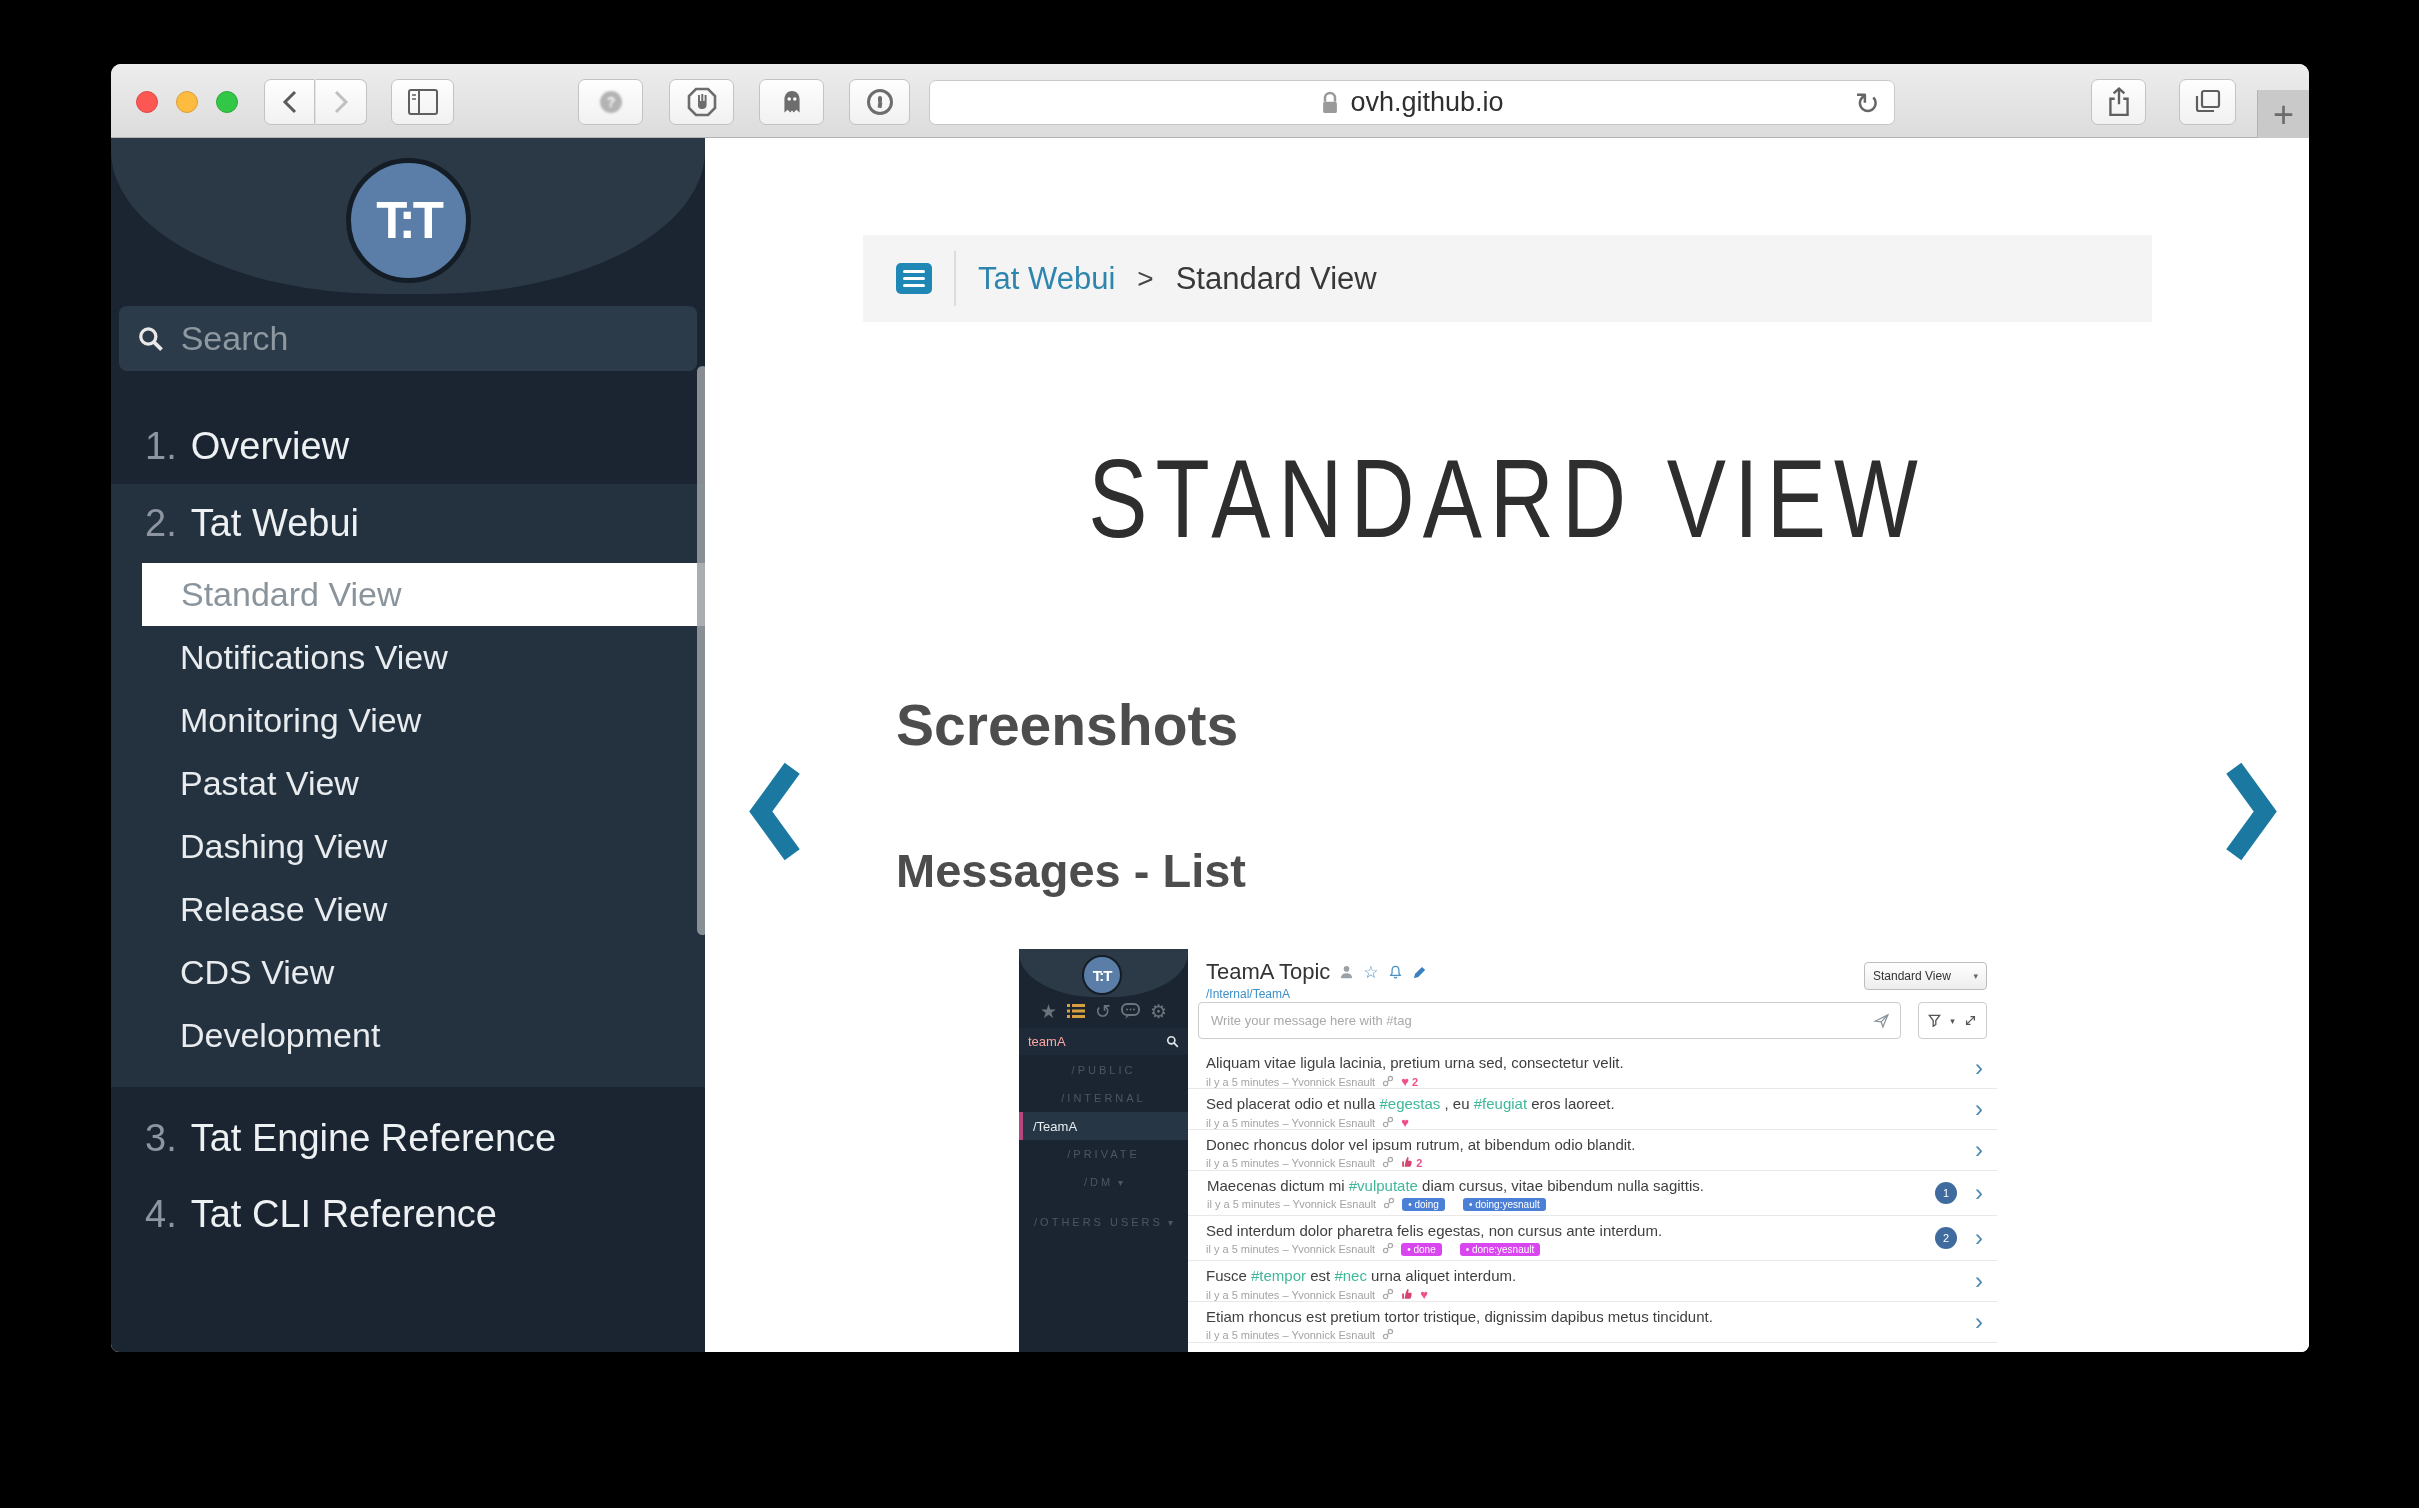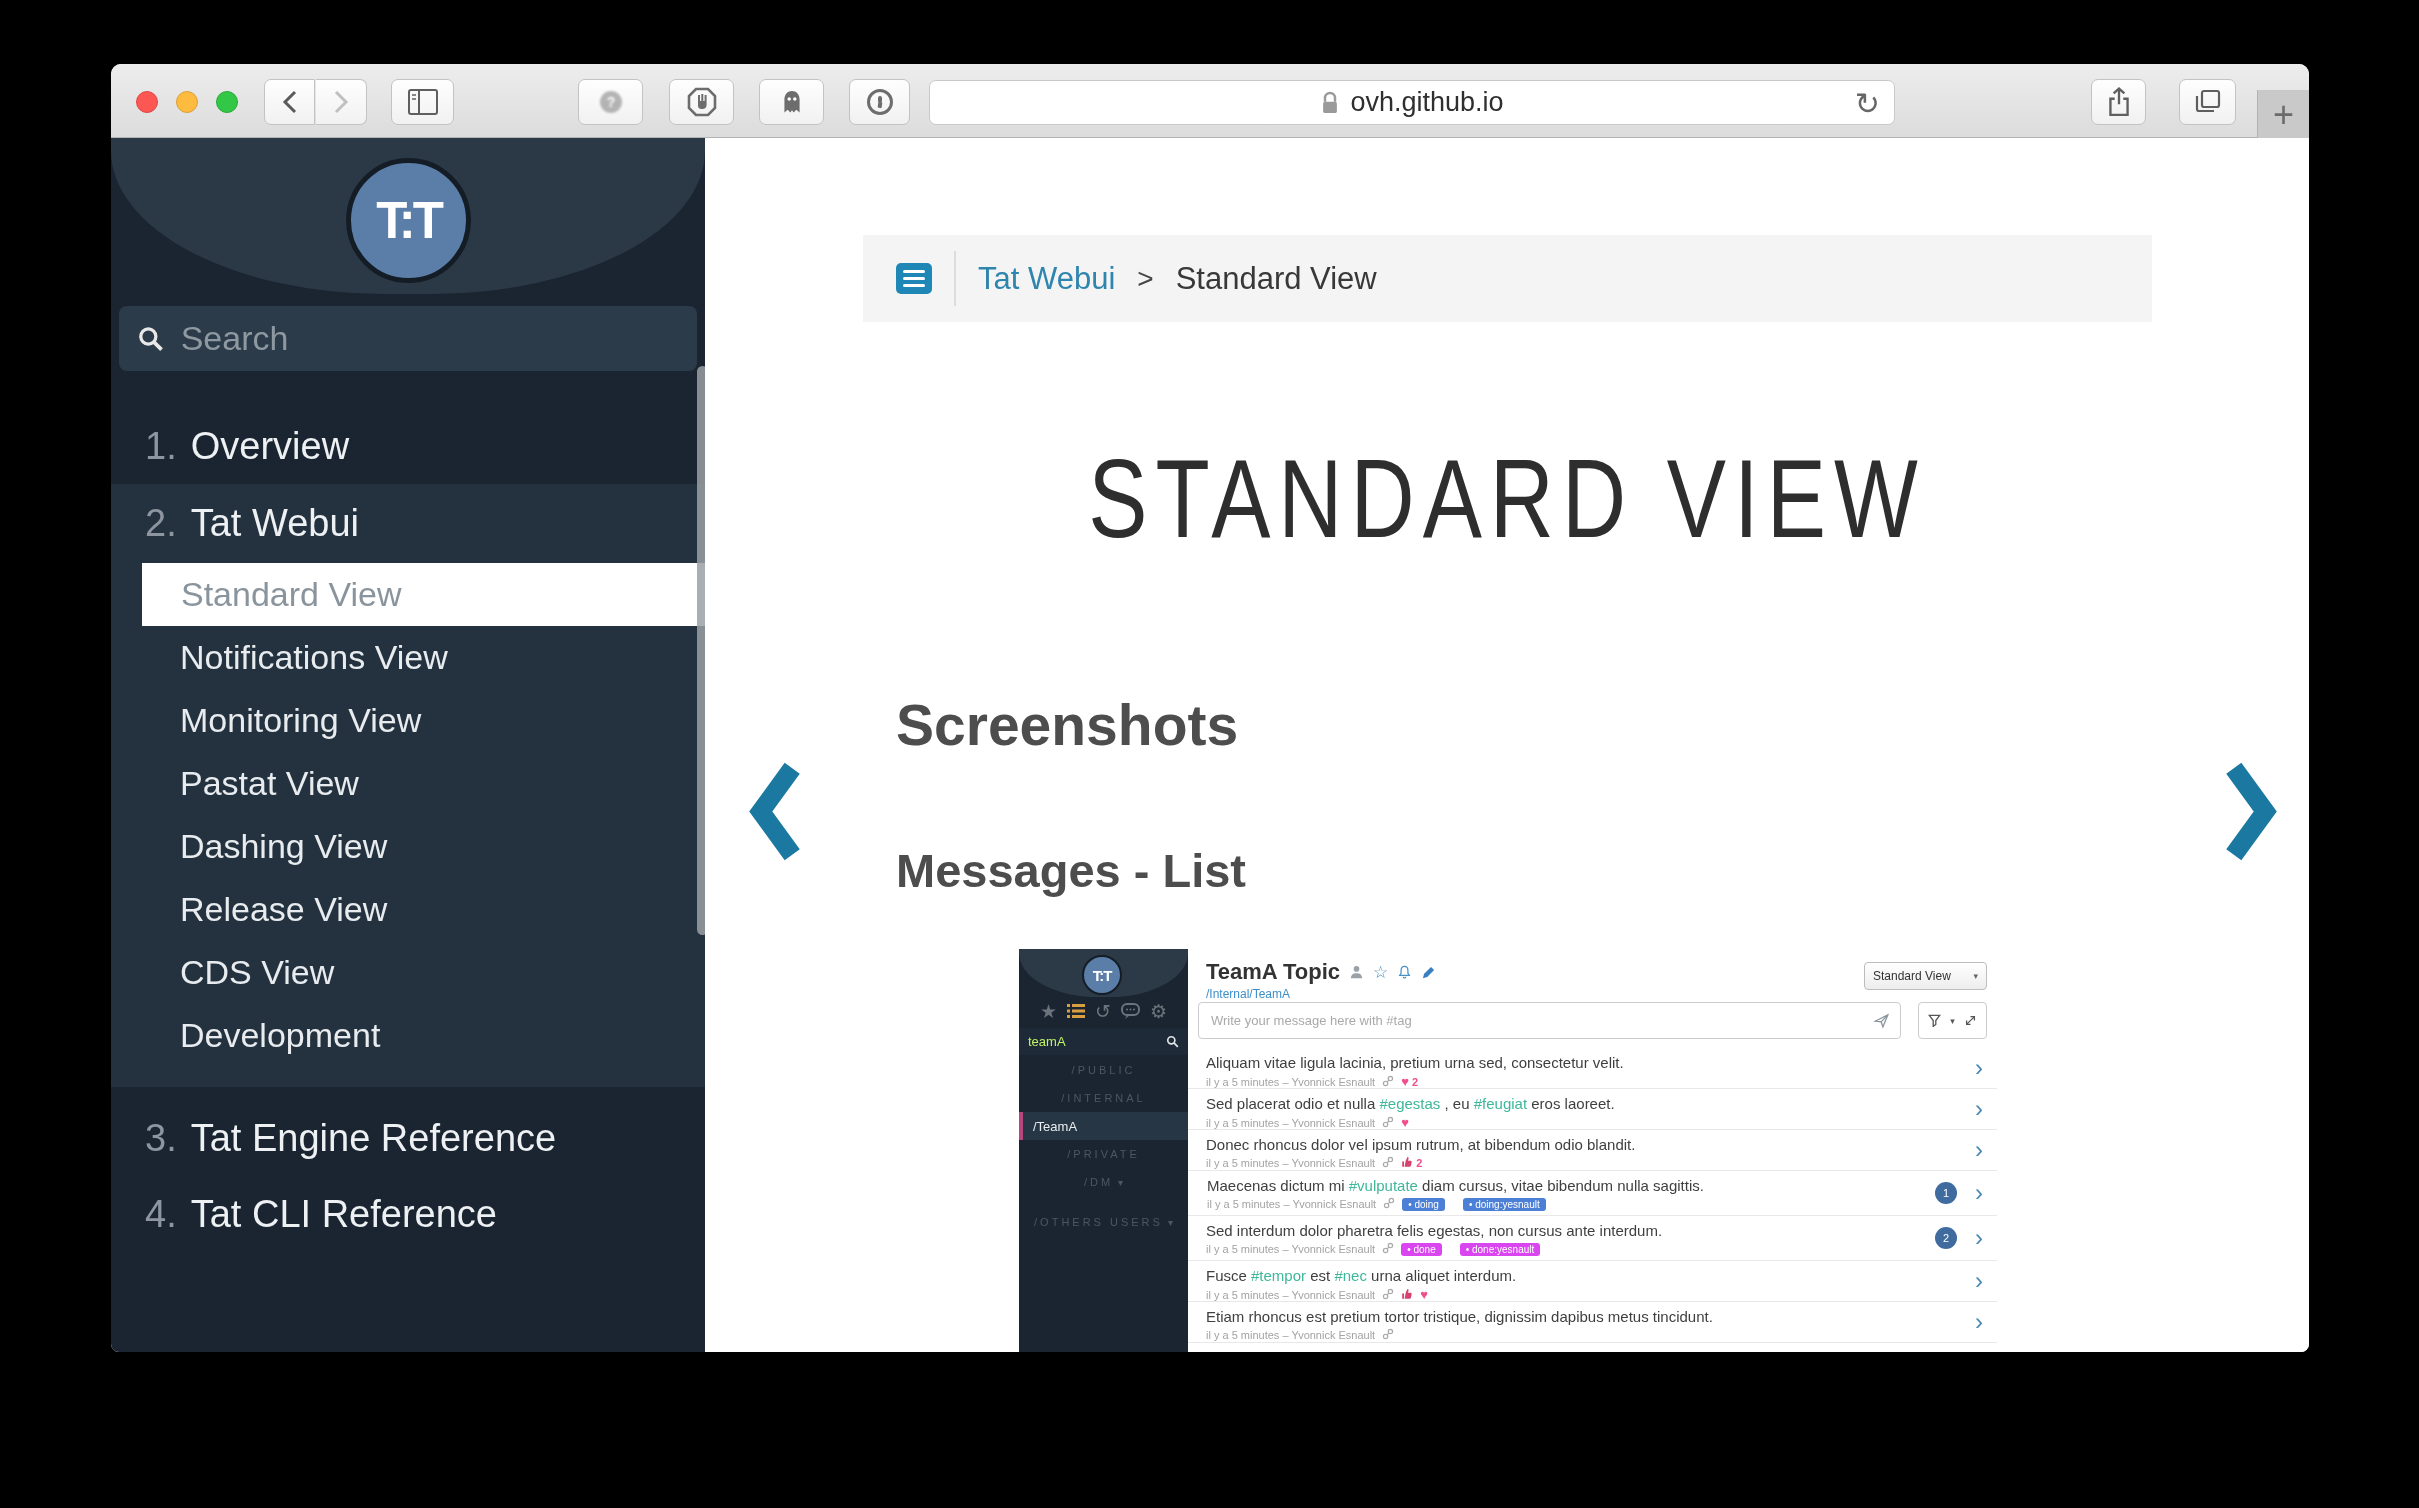--- a/index.html
+++ b/index.html
@@ -58,29 +58,29 @@
 
   
   .shot{position:absolute;left:314px;top:811px;width:978px;height:403px;overflow:hidden;background:#fbfbfb;}
   .shot *{cursor:default;}
   .app-left{position:absolute;left:0;top:0;width:169px;height:100%;background:#1b2531;}
   .app-dome{position:absolute;left:0;top:0;width:169px;height:48px;background:#2c3a48;border-radius:0 0 46% 46% / 0 0 92% 92%;}
   .app-logo{position:absolute;left:63px;top:6px;width:40px;height:40px;border-radius:50%;background:#5b7ea9;border:2px solid #141d26;color:#fff;font-weight:bold;font-size:15px;letter-spacing:-1px;display:flex;align-items:center;justify-content:center;}
   .app-icons{position:absolute;left:0;top:48px;width:169px;height:28px;display:flex;align-items:center;justify-content:center;gap:10px;}
   .app-icons .gi{color:#6b747c;font-size:19px;line-height:1;}
   .app-search{position:absolute;left:0;top:79px;width:169px;height:27px;background:#1e2a37;display:flex;align-items:center;padding:0 9px;}
-  .app-search .val{color:#bef264;font-size:13px;flex:1;}
+  .app-search .val{color:#fca5a5;font-size:13px;flex:1;}
   .topics{position:absolute;left:0;top:107px;width:169px;}
   .topic{height:28px;display:flex;align-items:center;justify-content:center;color:#4d5761;font-size:11px;letter-spacing:3px;}
   .topic.active{background:#273645;color:#e9edf0;letter-spacing:0;font-size:13px;justify-content:flex-start;padding-left:10px;border-left:4px solid #b5477e;}
   .topic .tcaret{margin-left:5px;font-size:10px;letter-spacing:0;}
   .topic.gap{margin-top:12px;}
   .app-main{position:absolute;left:169px;top:0;right:0;height:100%;background:#fff;}
   .app-head{position:absolute;left:18px;top:10px;display:flex;align-items:center;gap:9px;}
-  .app-title{font-size:22px;font-weight:bold;color:#333;}
+  .app-title{font-size:22px;font-weight:normal;color:#333;}
   .app-path{position:absolute;left:18px;top:38px;font-size:12px;color:#3d8fc9;}
   .view-select{position:absolute;right:10px;top:13px;width:123px;height:28px;border:1px solid #bdbdbd;border-radius:4px;background:linear-gradient(#fff,#ededed);font-size:12px;color:#333;display:flex;align-items:center;padding:0 8px;justify-content:space-between;}
   .composer{position:absolute;left:10px;top:53px;right:10px;height:37px;display:flex;gap:17px;}
   .composer .box{flex:1;border:1px solid #ccc;border-radius:4px;background:#fff;display:flex;align-items:center;padding:0 10px;position:relative;}
   .composer .box input{border:none;outline:none;font-size:13px;color:#333;width:100%;background:transparent;}
   .composer .box input::placeholder{color:#a9a9a9;}
   .composer .tools{width:69px;border:1px solid #ccc;border-radius:4px;background:#fff;display:flex;align-items:center;justify-content:space-evenly;color:#555;}
   .msgs{position:absolute;left:0;top:99px;right:0;}
   .msg{position:relative;border-bottom:1px solid #e8e8e8;padding:6px 40px 0 18px;}
   .msg .txt{font-size:15px;color:#3f3f3f;white-space:nowrap;overflow:hidden;}

